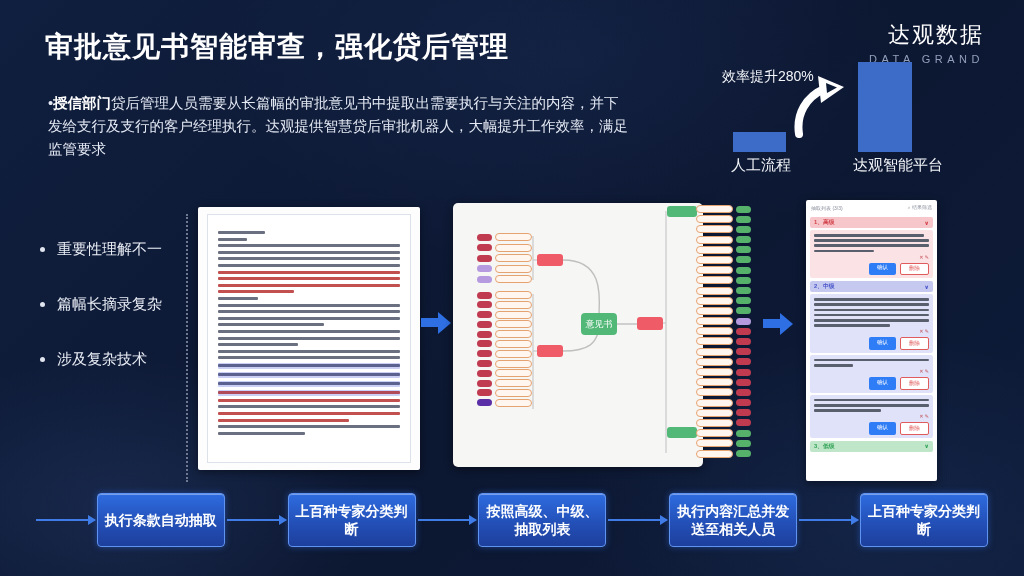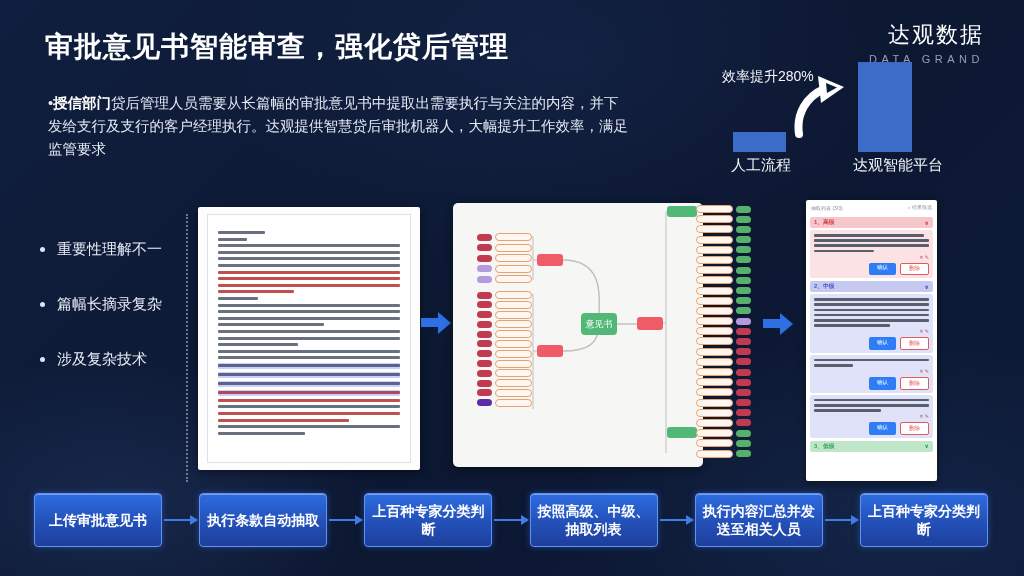--- a/index.html
+++ b/index.html
@@ -458,21 +458,20 @@
           </div>
         </div>
         <div class="ui-sec-h low">
           <span>3、低级</span>
           <span>∨</span>
         </div>
       </div>
   </div>
 
   <div class="flow">
-      <div class="flow-box">上传审批意见书</div>
       <div class="flow-arrow"></div>
       <div class="flow-box">执行条款自动抽取</div>
       <div class="flow-arrow"></div>
       <div class="flow-box">上百种专家分类判断</div>
       <div class="flow-arrow"></div>
       <div class="flow-box">按照高级、中级、抽取列表</div>
       <div class="flow-arrow"></div>
       <div class="flow-box">执行内容汇总并发送至相关人员</div>
       <div class="flow-arrow"></div>
       <div class="flow-box">上百种专家分类判断</div>

